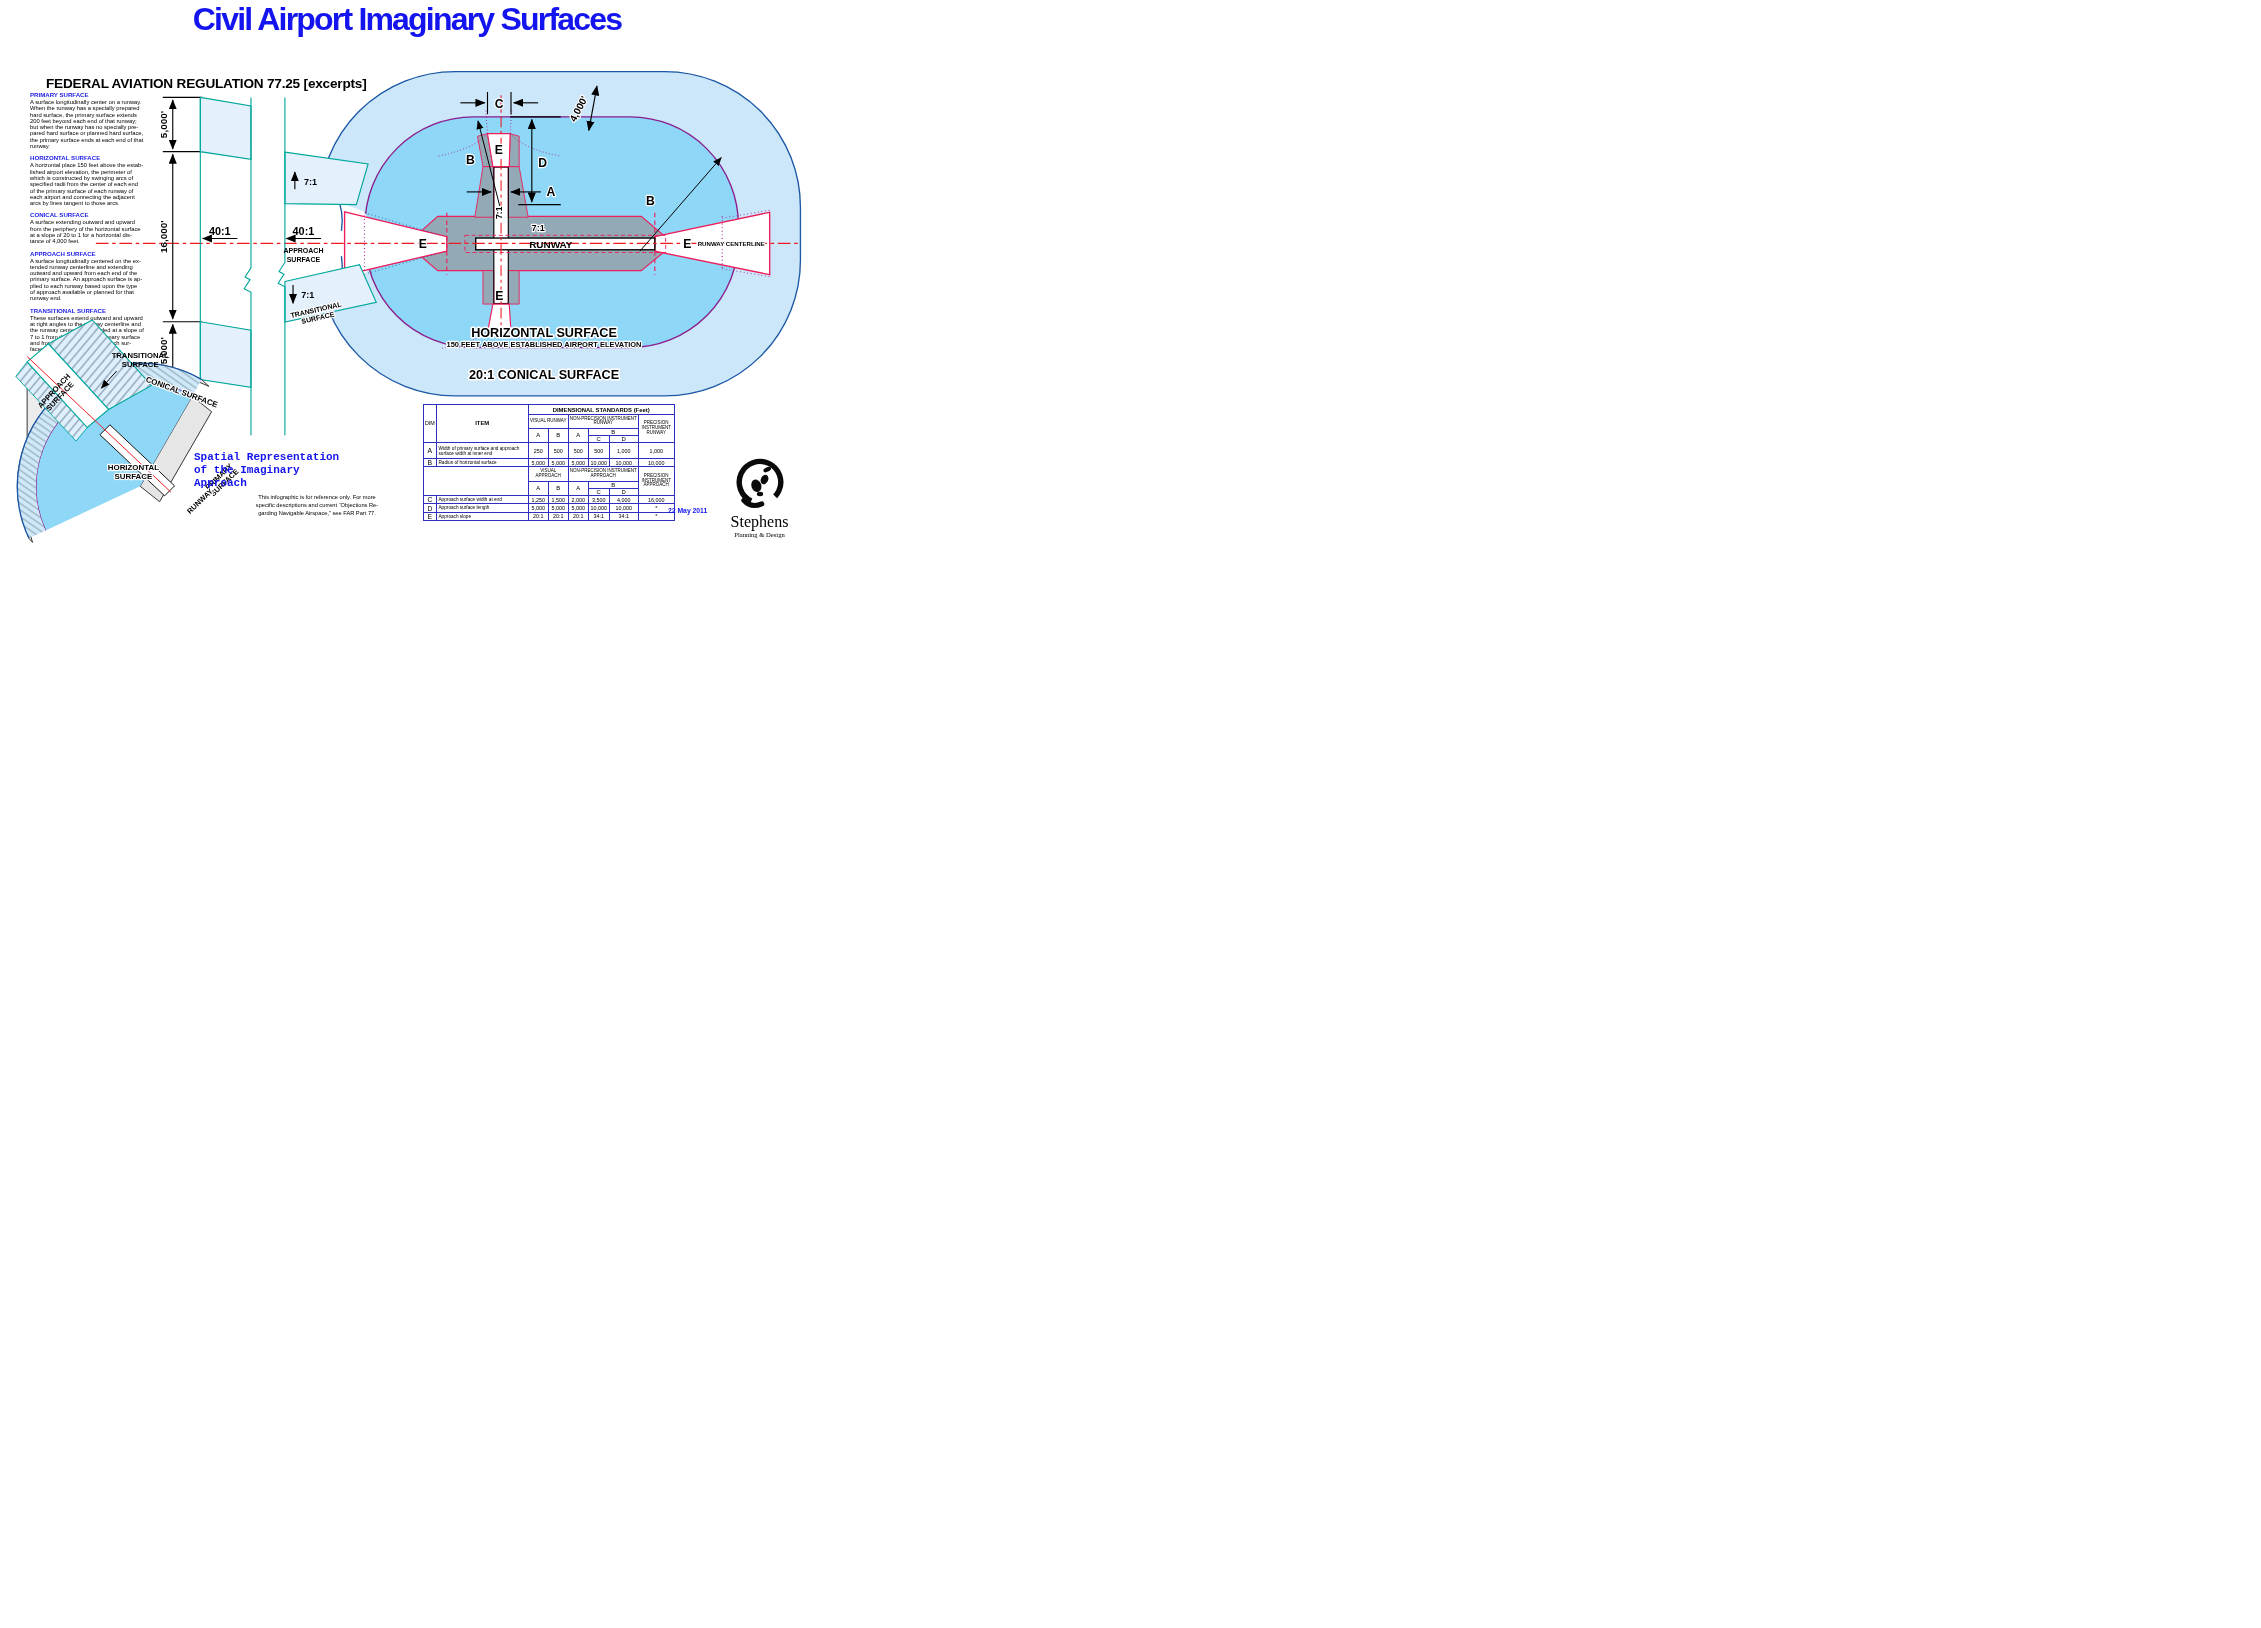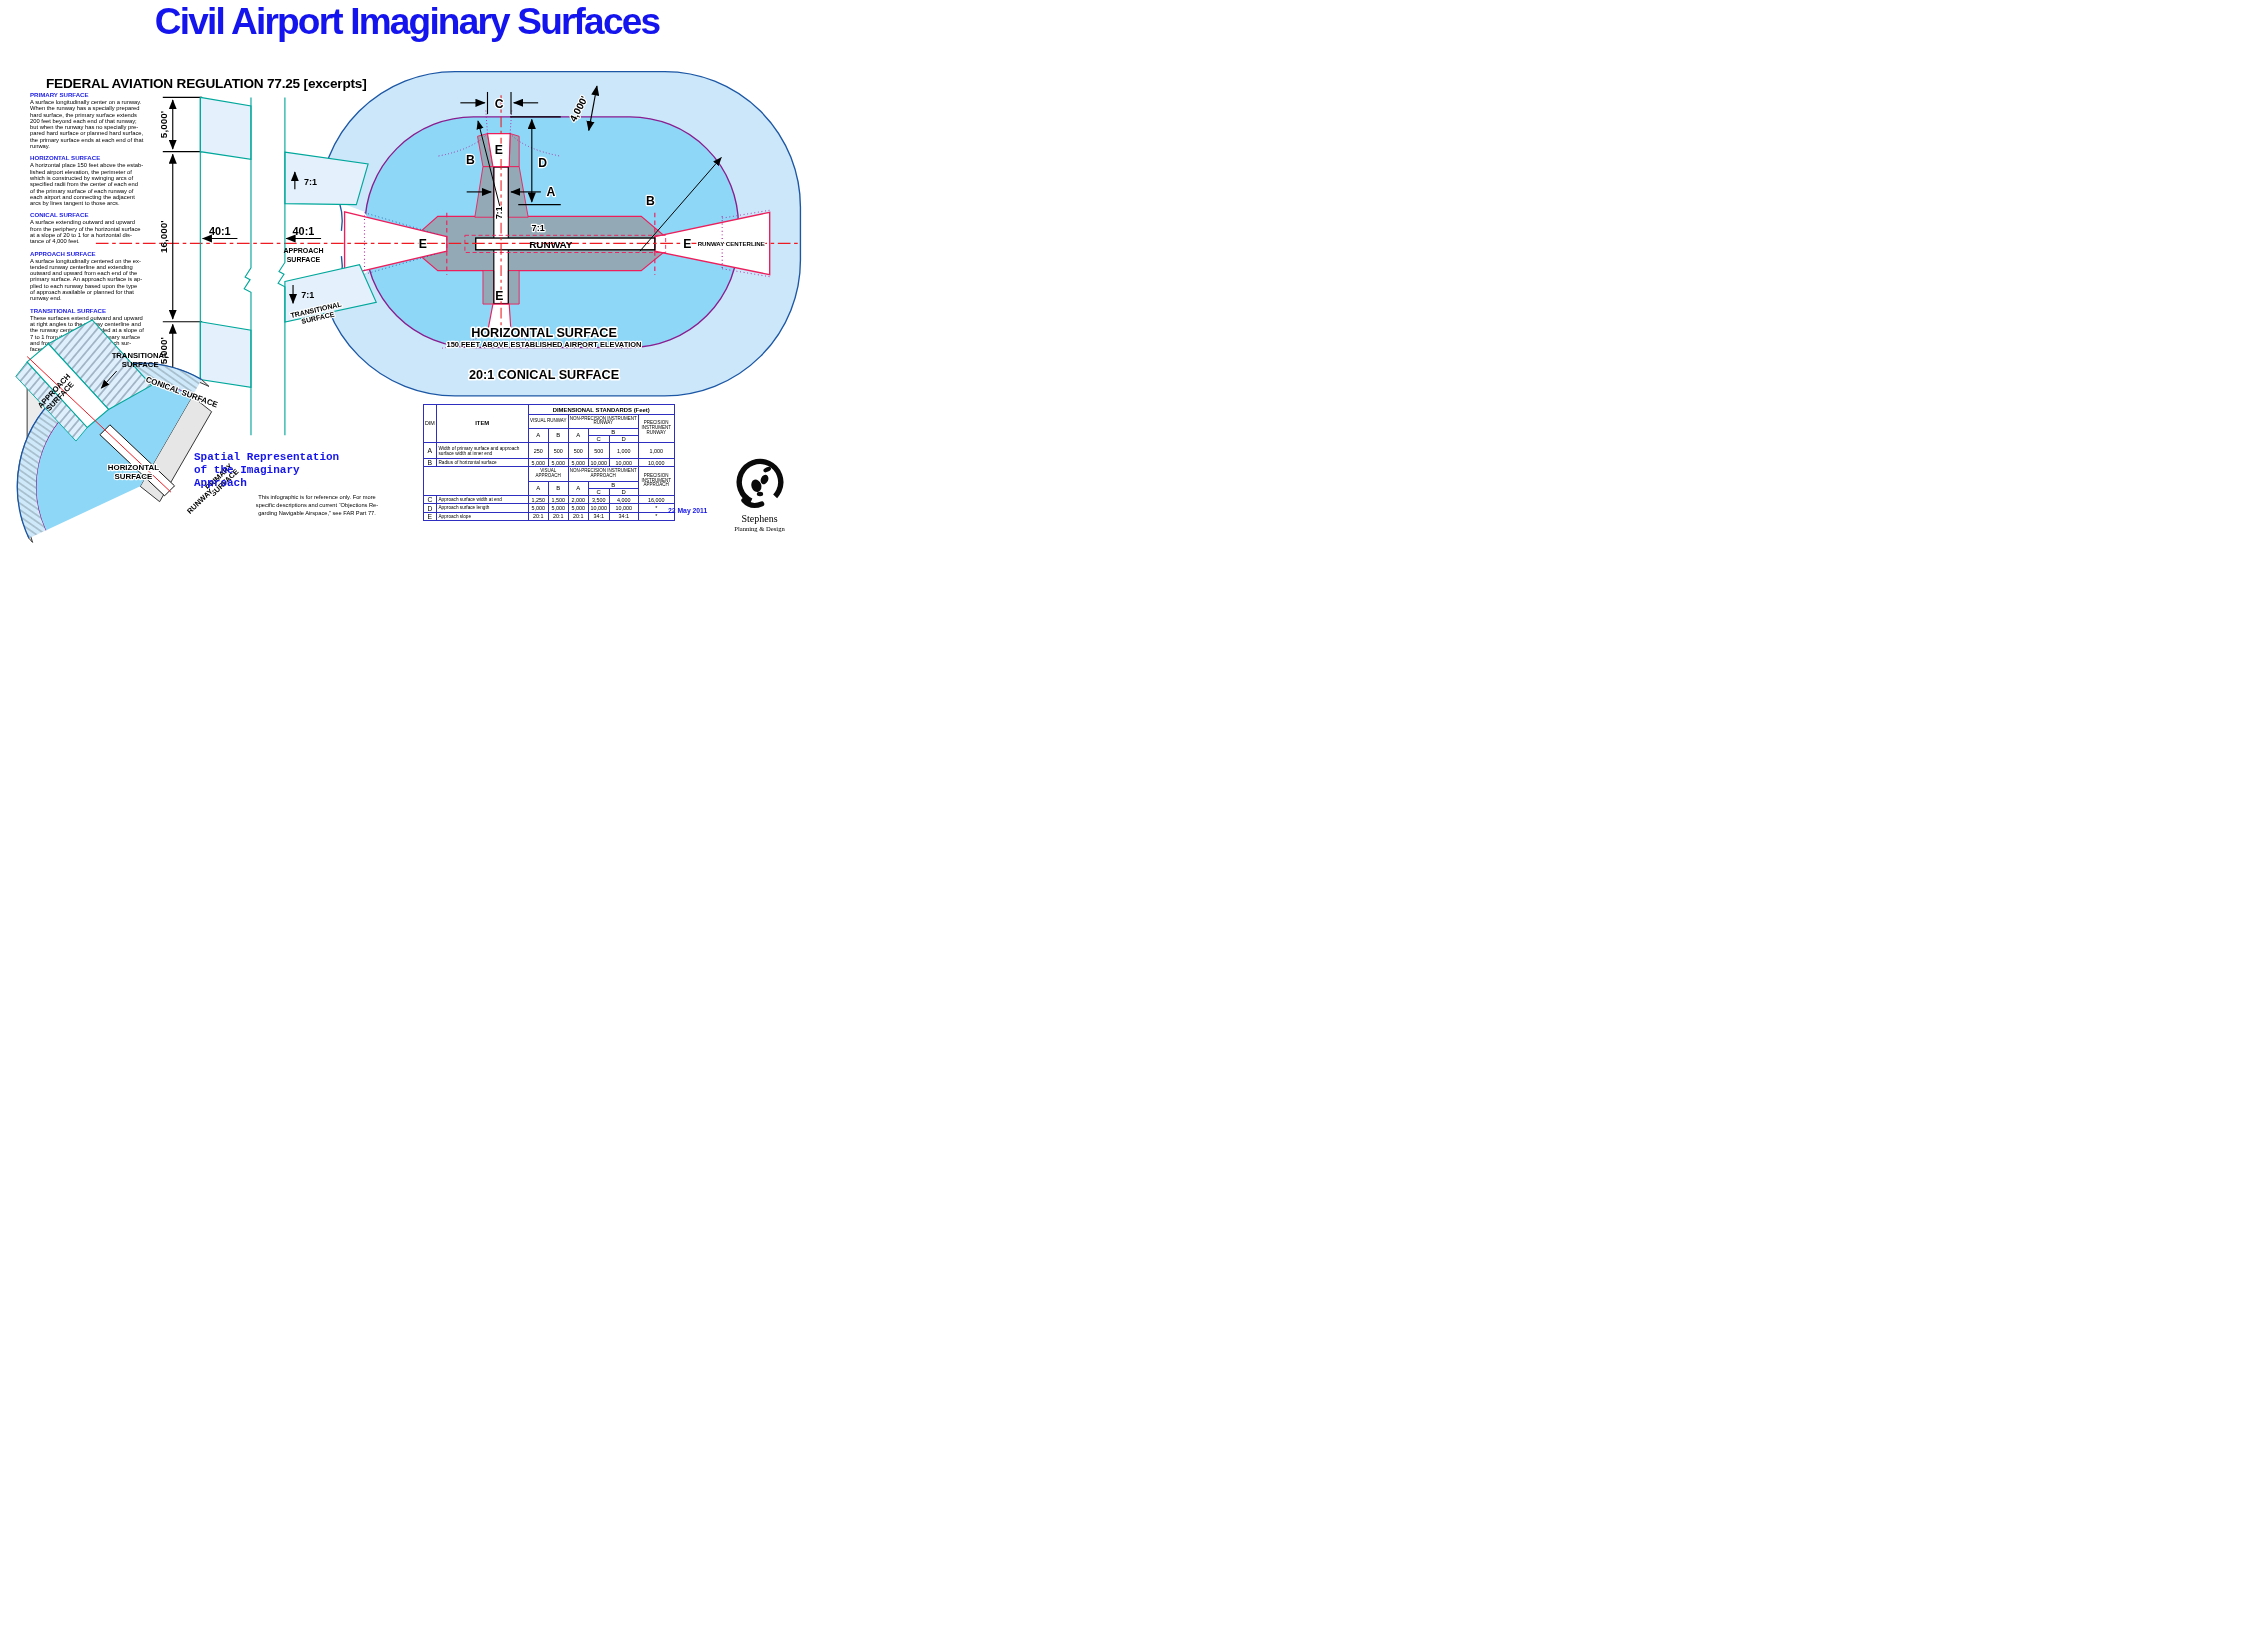--- a/index.html
+++ b/index.html
@@ -1,33 +1,33 @@
 <!DOCTYPE html>
 <html style="font-size:7.2px"><head>
 <meta charset="utf-8">
 <style>
   html,body{margin:0;padding:0;background:#fff;}
   #page{position:relative;width:814px;height:543px;background:#fff;overflow:hidden;
         font-family:"Liberation Sans", sans-serif;}
   .abs{position:absolute;}
-  #title{left:0;right:0;top:0.9px;text-align:center;font-weight:bold;font-size:37px;
+  #title{left:0;right:0;top:0.9px;text-align:center;font-weight:bold;font-size:32px;
          letter-spacing:-1.8px;color:#1414ee;white-space:nowrap;}
   #subtitle{left:30px;top:76px;font-weight:bold;font-size:13.6px;color:#000;letter-spacing:-0.2px;margin-left:16px;}
   #textcol{left:30px;top:91px;width:154px;}
   .sec{margin-bottom:5px;}
   .sec-h{color:#2020e8;font-weight:bold;font-size:6.1px;margin-bottom:0.9px;}
   .sec-b{font-size:5.8px;line-height:1.09;color:#000;}
   .pre{white-space:pre-line;}
   #spatial-title{left:194px;top:451px;width:149px;text-align:left;color:#1414ee;
         font-weight:bold;font-size:11px;line-height:1.16;font-family:Liberation Mono, monospace;}
   #disclaimer{left:222px;top:493px;width:190px;text-align:center;font-size:5.7px;
         line-height:1.42;color:#000;}
   #datebox{left:668px;top:507px;width:50px;color:#1414ee;font-weight:bold;font-size:6.8px;}
   #logo{left:710px;top:456px;width:99px;text-align:center;color:#000;}
-  #logo .brand{font-family:"Liberation Serif", serif;font-size:10px;line-height:1;}
+  #logo .brand{font-family:"Liberation Serif", serif;font-size:16px;line-height:1;}
   #logo .brand-sub{font-family:"Liberation Serif", serif;font-size:6.6px;margin-top:0.9px;}
   
   #dimtable{border-collapse:collapse;table-layout:fixed;width:251px;background:#fff;}
   #dimtable td{border:0.7px solid #2e2ec0;text-align:center;vertical-align:middle;
         padding:0 0.9px;font-size:5.4px;color:#000;overflow:hidden;}
   #dimtable .thick{border-top:1.4px solid #2e2ec0;}
   #dimtable .hdr{font-weight:bold;font-size:5.9px;}
   #dimtable .sub{font-size:4.5px;line-height:1.05;}
   #dimtable .ab{font-size:5.9px;}
   #dimtable .item{text-align:left;font-size:4.7px;line-height:1.08;padding-left:1.8px;}

